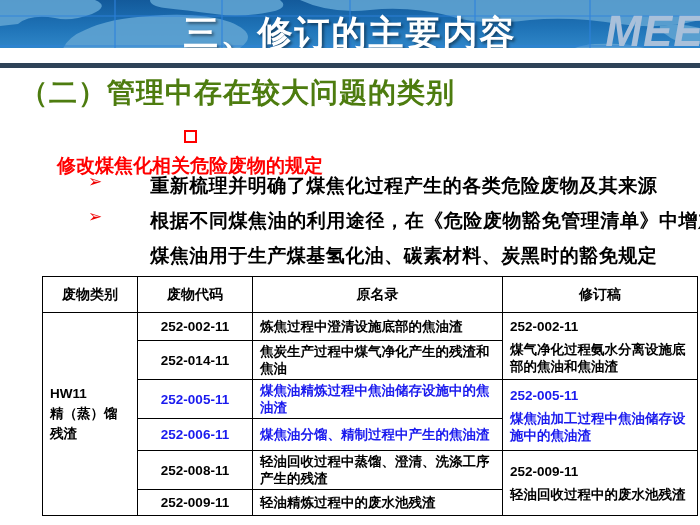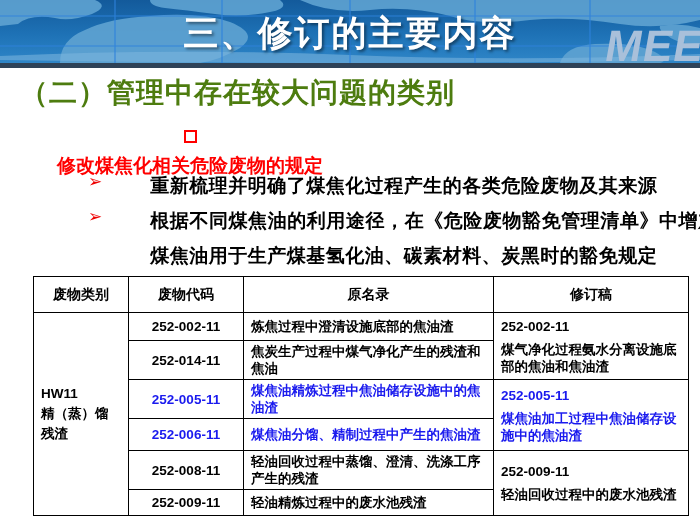--- a/index.html
+++ b/index.html
@@ -7,21 +7,21 @@
   body {
     font-family: "Liberation Sans", "DejaVu Sans", sans-serif;
     background: #ffffff;
     position: relative;
     overflow: hidden;
   }
   .slide { position: absolute; inset: 0; background: #fff; }
 
   
   .banner {
-    position: absolute; left: 0; top: 0; width: 700px; height: 63px;
+    position: absolute; left: 0; top: 0; width: 700px; height: 48px;
     background: linear-gradient(180deg, #135a9b 0%, #1e72b6 55%, #2f86c8 100%);
     overflow: hidden;
   }
   .banner-border {
     position: absolute; left: 0; top: 63px; width: 700px; height: 5px;
     background: #2e4257;
   }
   .map-svg { position: absolute; left: 0; top: 0; }
   .banner-title {
     position: absolute; left: 0; top: 10px; width: 700px;
@@ -65,21 +65,21 @@
     color: #ee0000; font-size: 17px; line-height: 27px; flex: 0 0 auto;
     font-weight: normal;
   }
   .bullet-sub .sub-text { line-height: 35px; letter-spacing: 0.5px; margin-left: 40px; }
   #sub1 { top: 168px; white-space: nowrap; }
   #sub2 { top: 203px; }
   #sub2 .sub-text { width: 587px; text-align: justify; }
 
   
   .waste-table {
-    position: absolute; left: 33px; top: 276px; width: 655px;
+    position: absolute; left: 42px; top: 276px; width: 655px;
     border-collapse: collapse; table-layout: fixed;
     font-size: 13.5px; font-weight: bold; color: #000000; padding-left: 44px;
   }
   .waste-table th, .waste-table td {
     border: 1.6px solid #000000;
     padding: 2px 7px;
     line-height: 17px;
     vertical-align: middle;
   }
   .waste-table th { height: 36px; text-align: center; font-size: 14px; }

